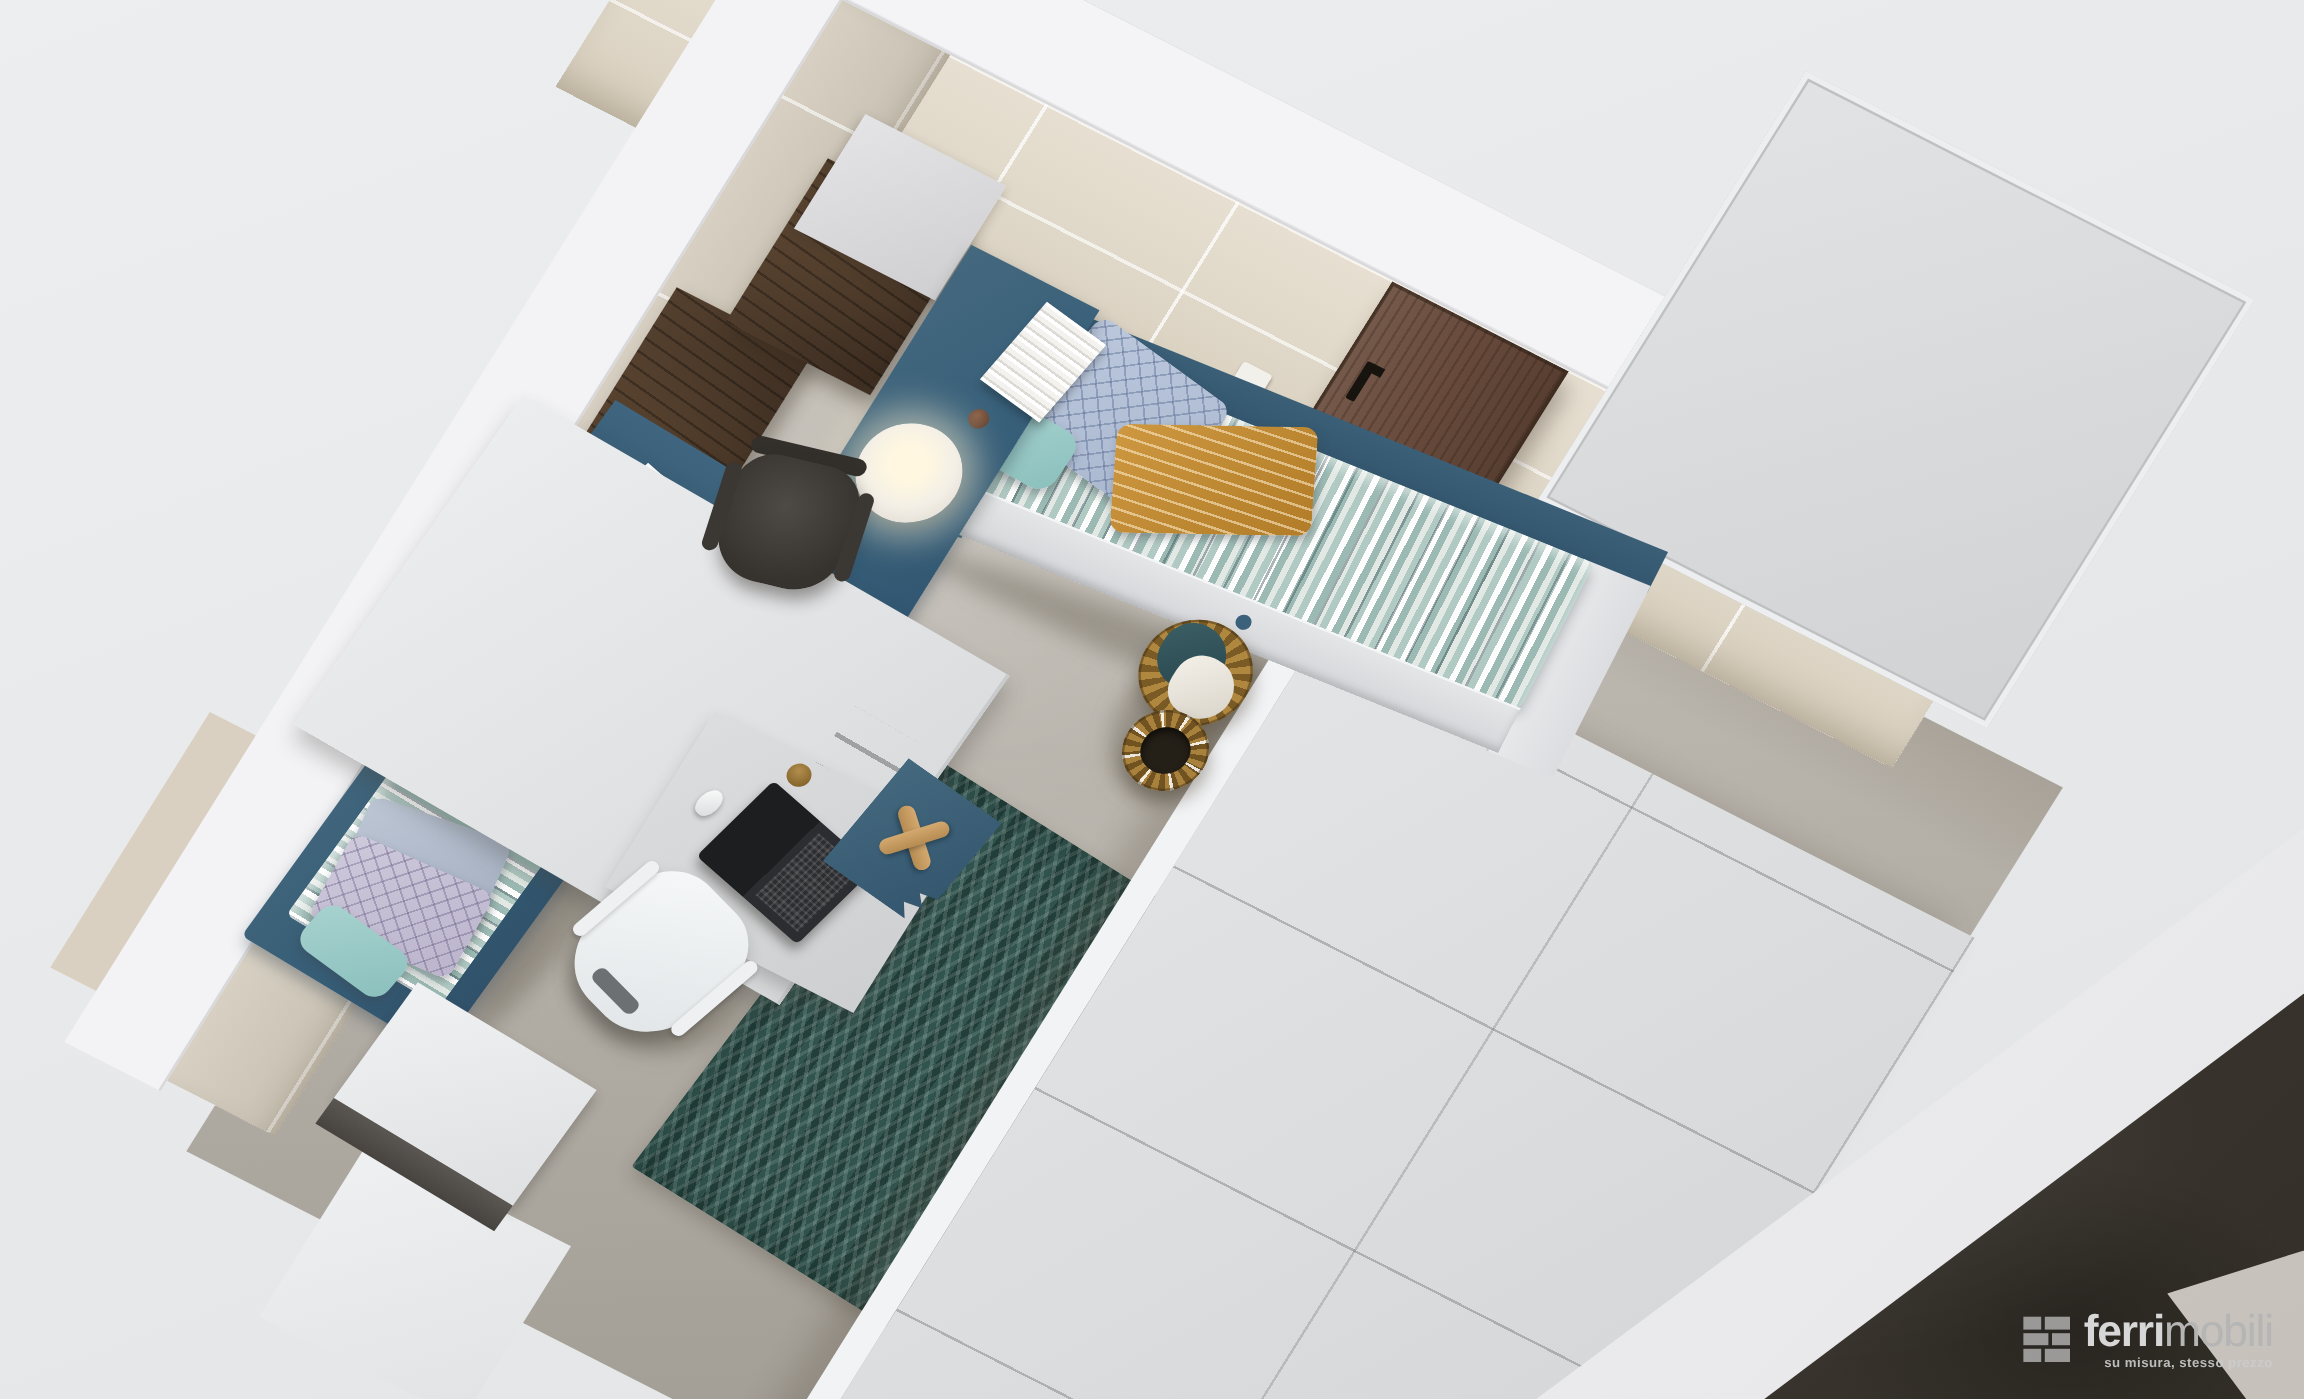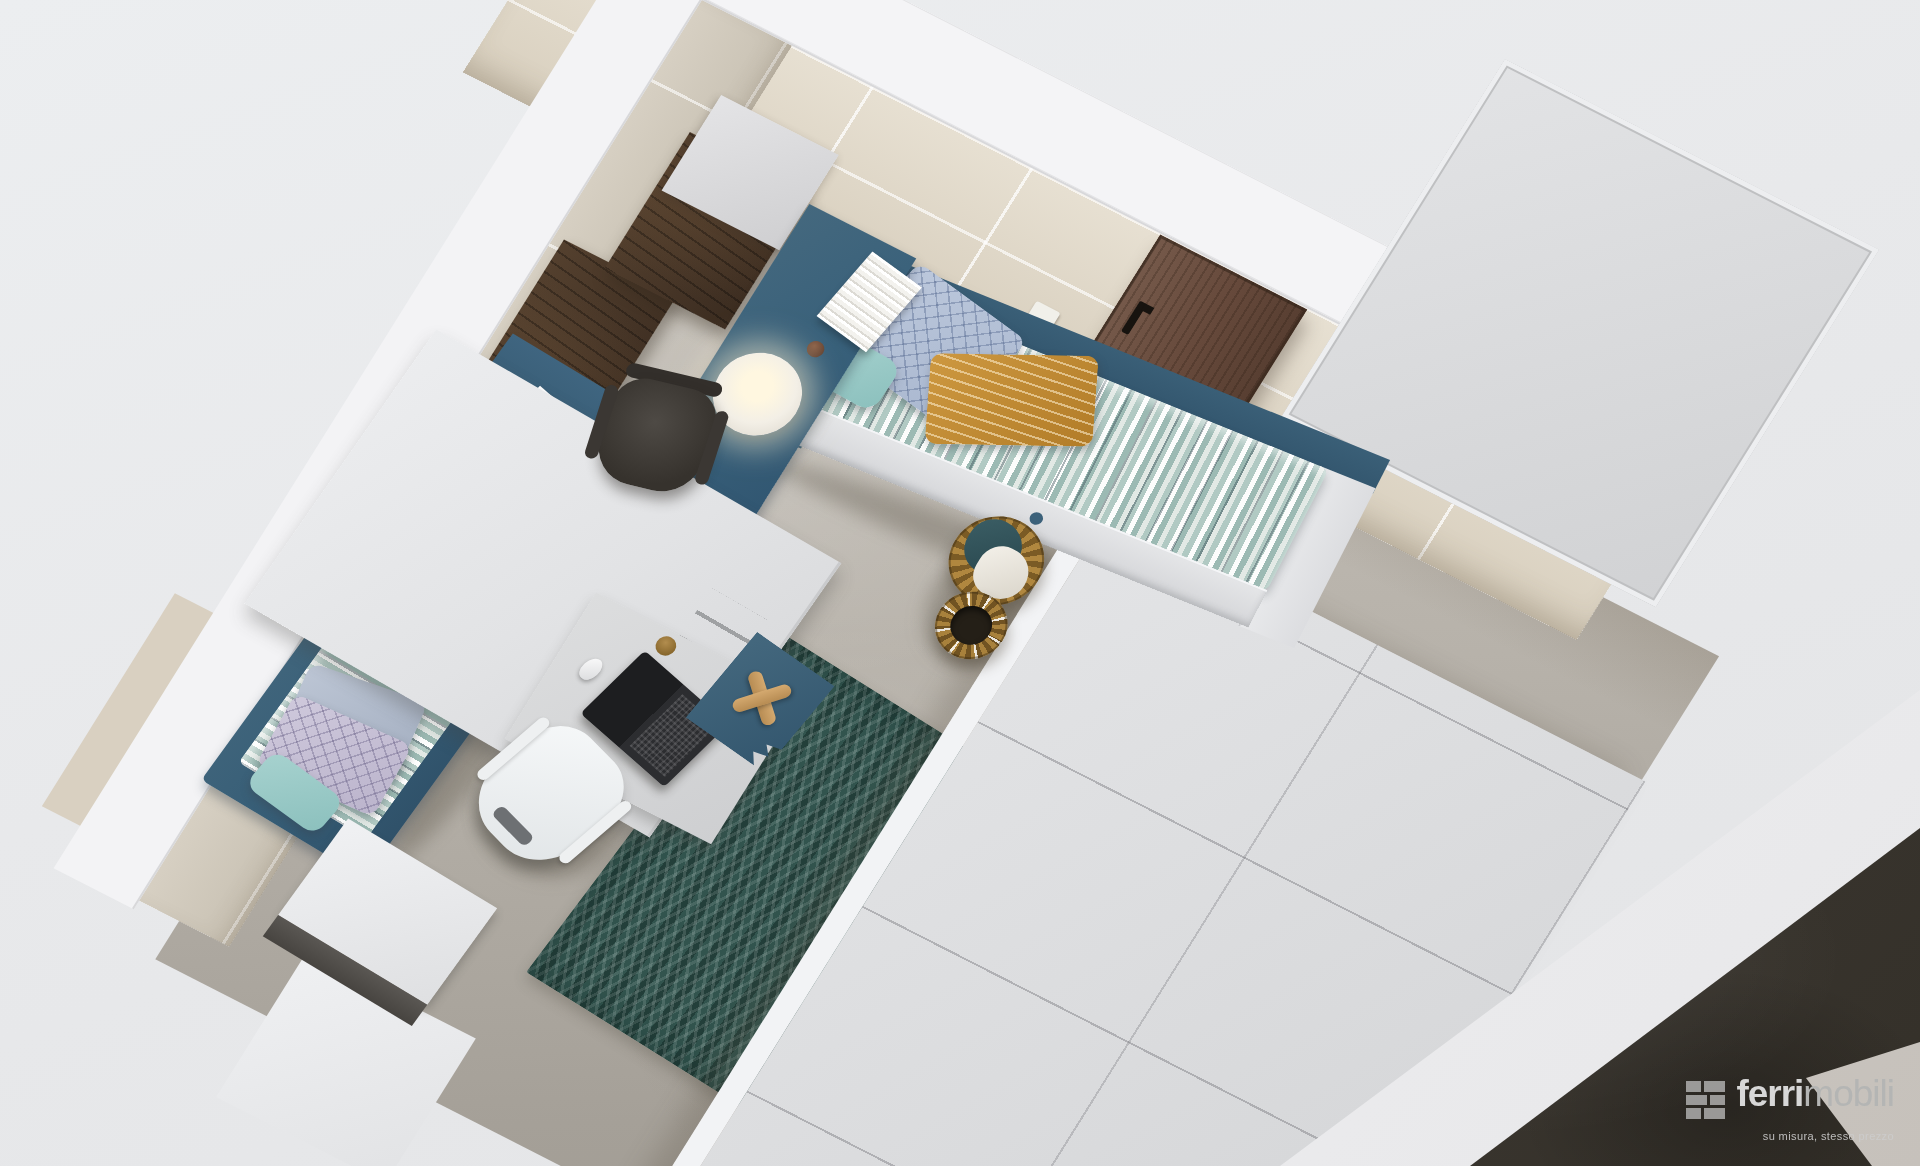--- a/index.html
+++ b/index.html
@@ -238,21 +238,21 @@
   .ov-wedge { z-index:31; clip-path:polygon(1806px 1078px, 1920px 1042px, 1920px 1166px, 1872px 1166px);
     background:linear-gradient(135deg,#dad6d2,#c6c1bb); }
 
   
   .watermark { position:absolute; right:26px; bottom:24px; z-index:50; display:flex; align-items:flex-start; gap:10px; }
   .wm-icon { margin-top:6px; opacity:.8; }
   .wm-text { display:flex; flex-direction:column; align-items:flex-end; }
   .wm-brand { font-size:37px; line-height:1; letter-spacing:-1px; }
   .wm-bold { font-weight:700; color:#d7d7d7; }
   .wm-light { font-weight:300; color:#b4b5b4; }
-  .wm-tagline { font-size:11px; font-weight:400; color:#cdcdcd; margin-top:18px; letter-spacing:.4px; opacity:.9; }
+  .wm-tagline { font-size:11px; font-weight:700; color:#cdcdcd; margin-top:2px; letter-spacing:.4px; opacity:.9; }
 </style>
 </head>
 <body>
 
 <div class="stage">
 
   <div class="plan">
     <div class="p floor"></div>
     <div class="p rug"></div>
 

